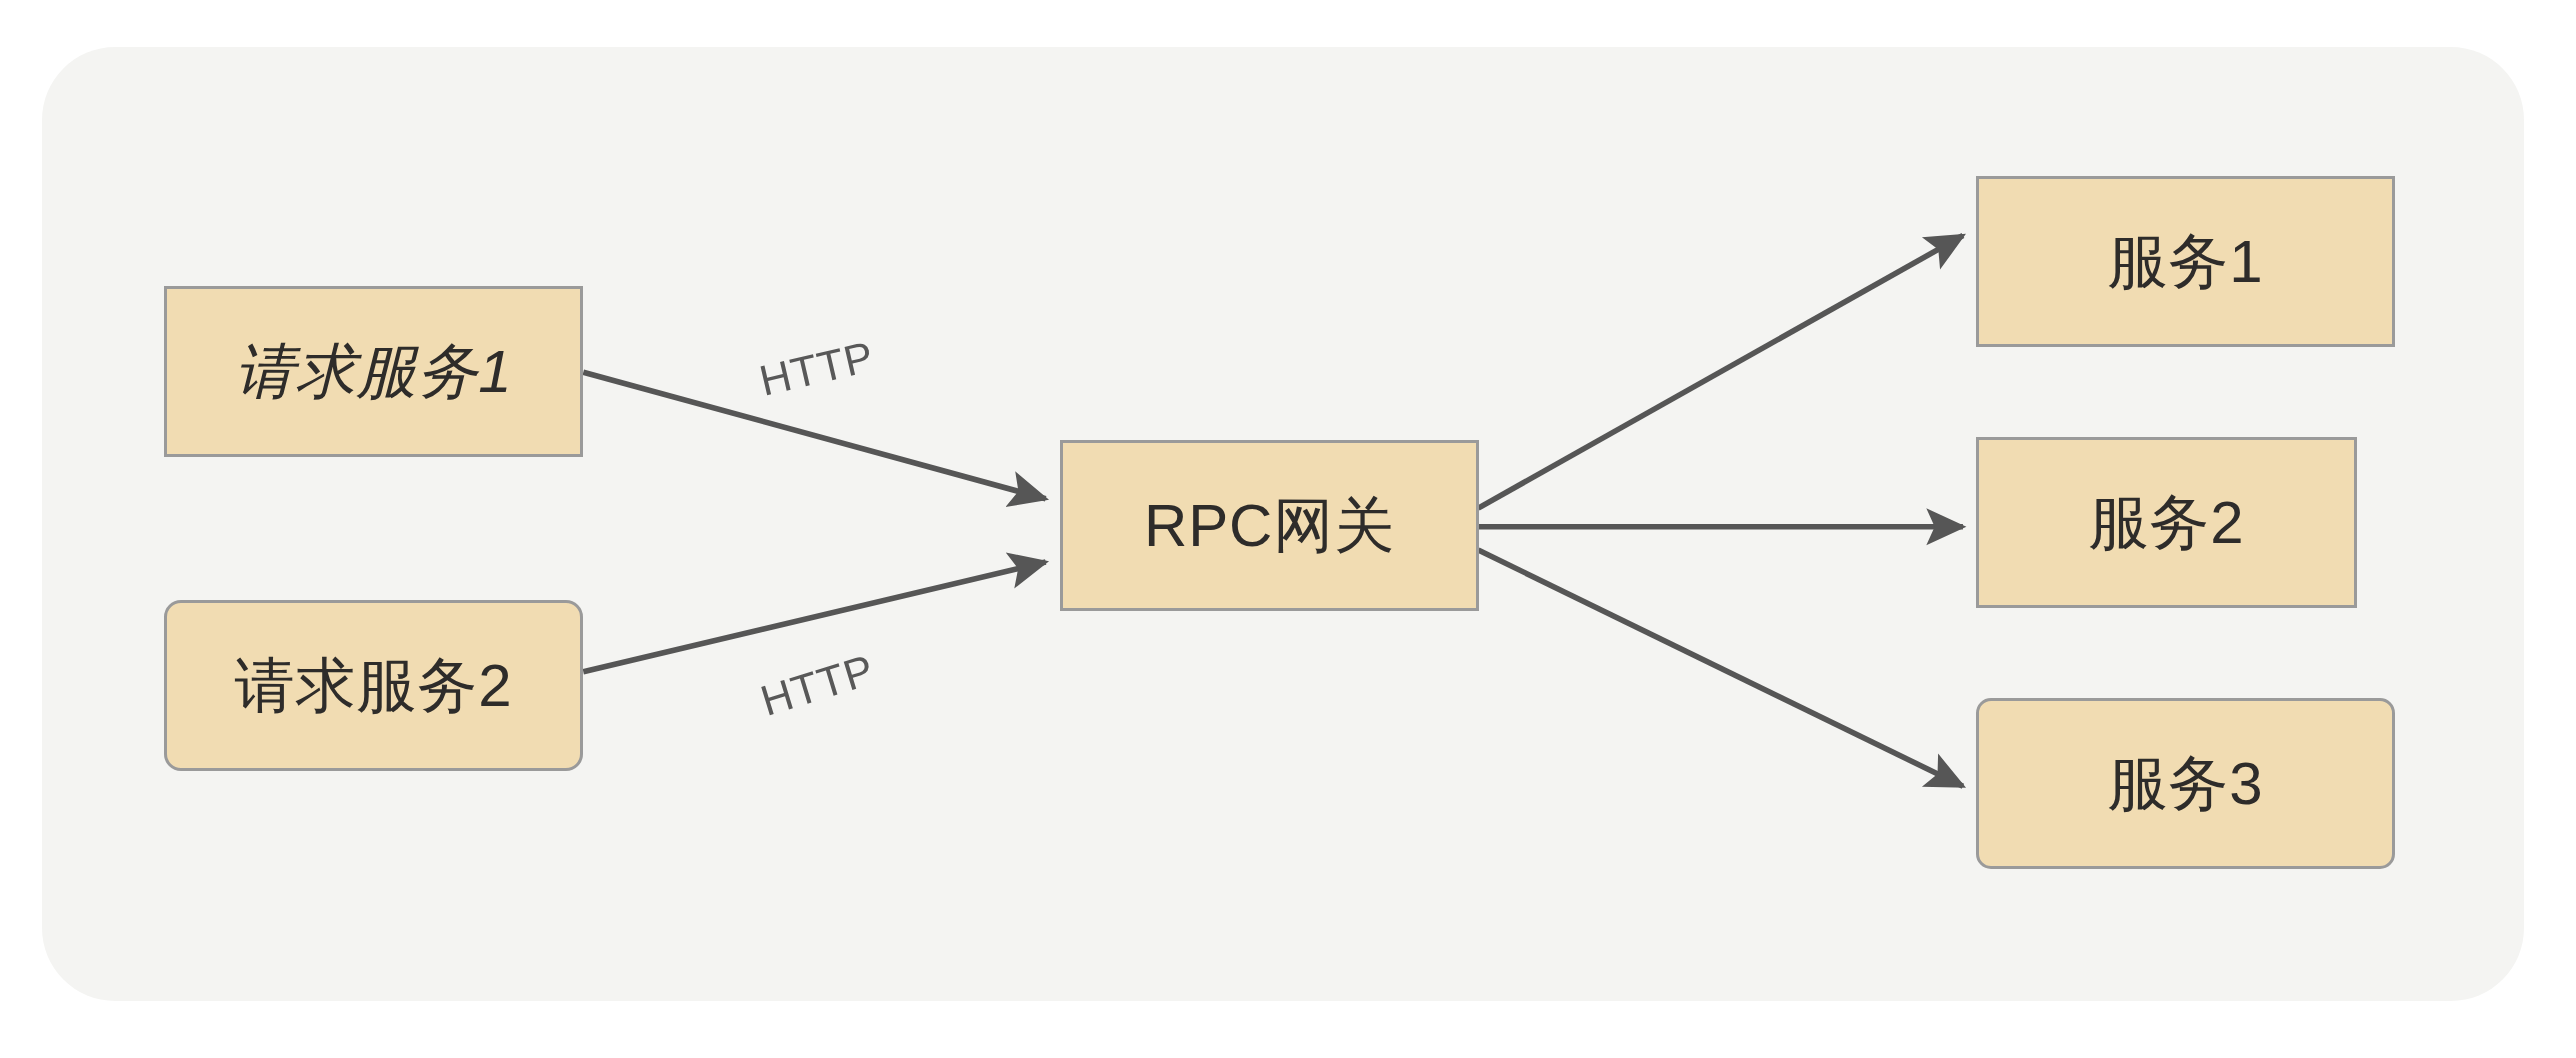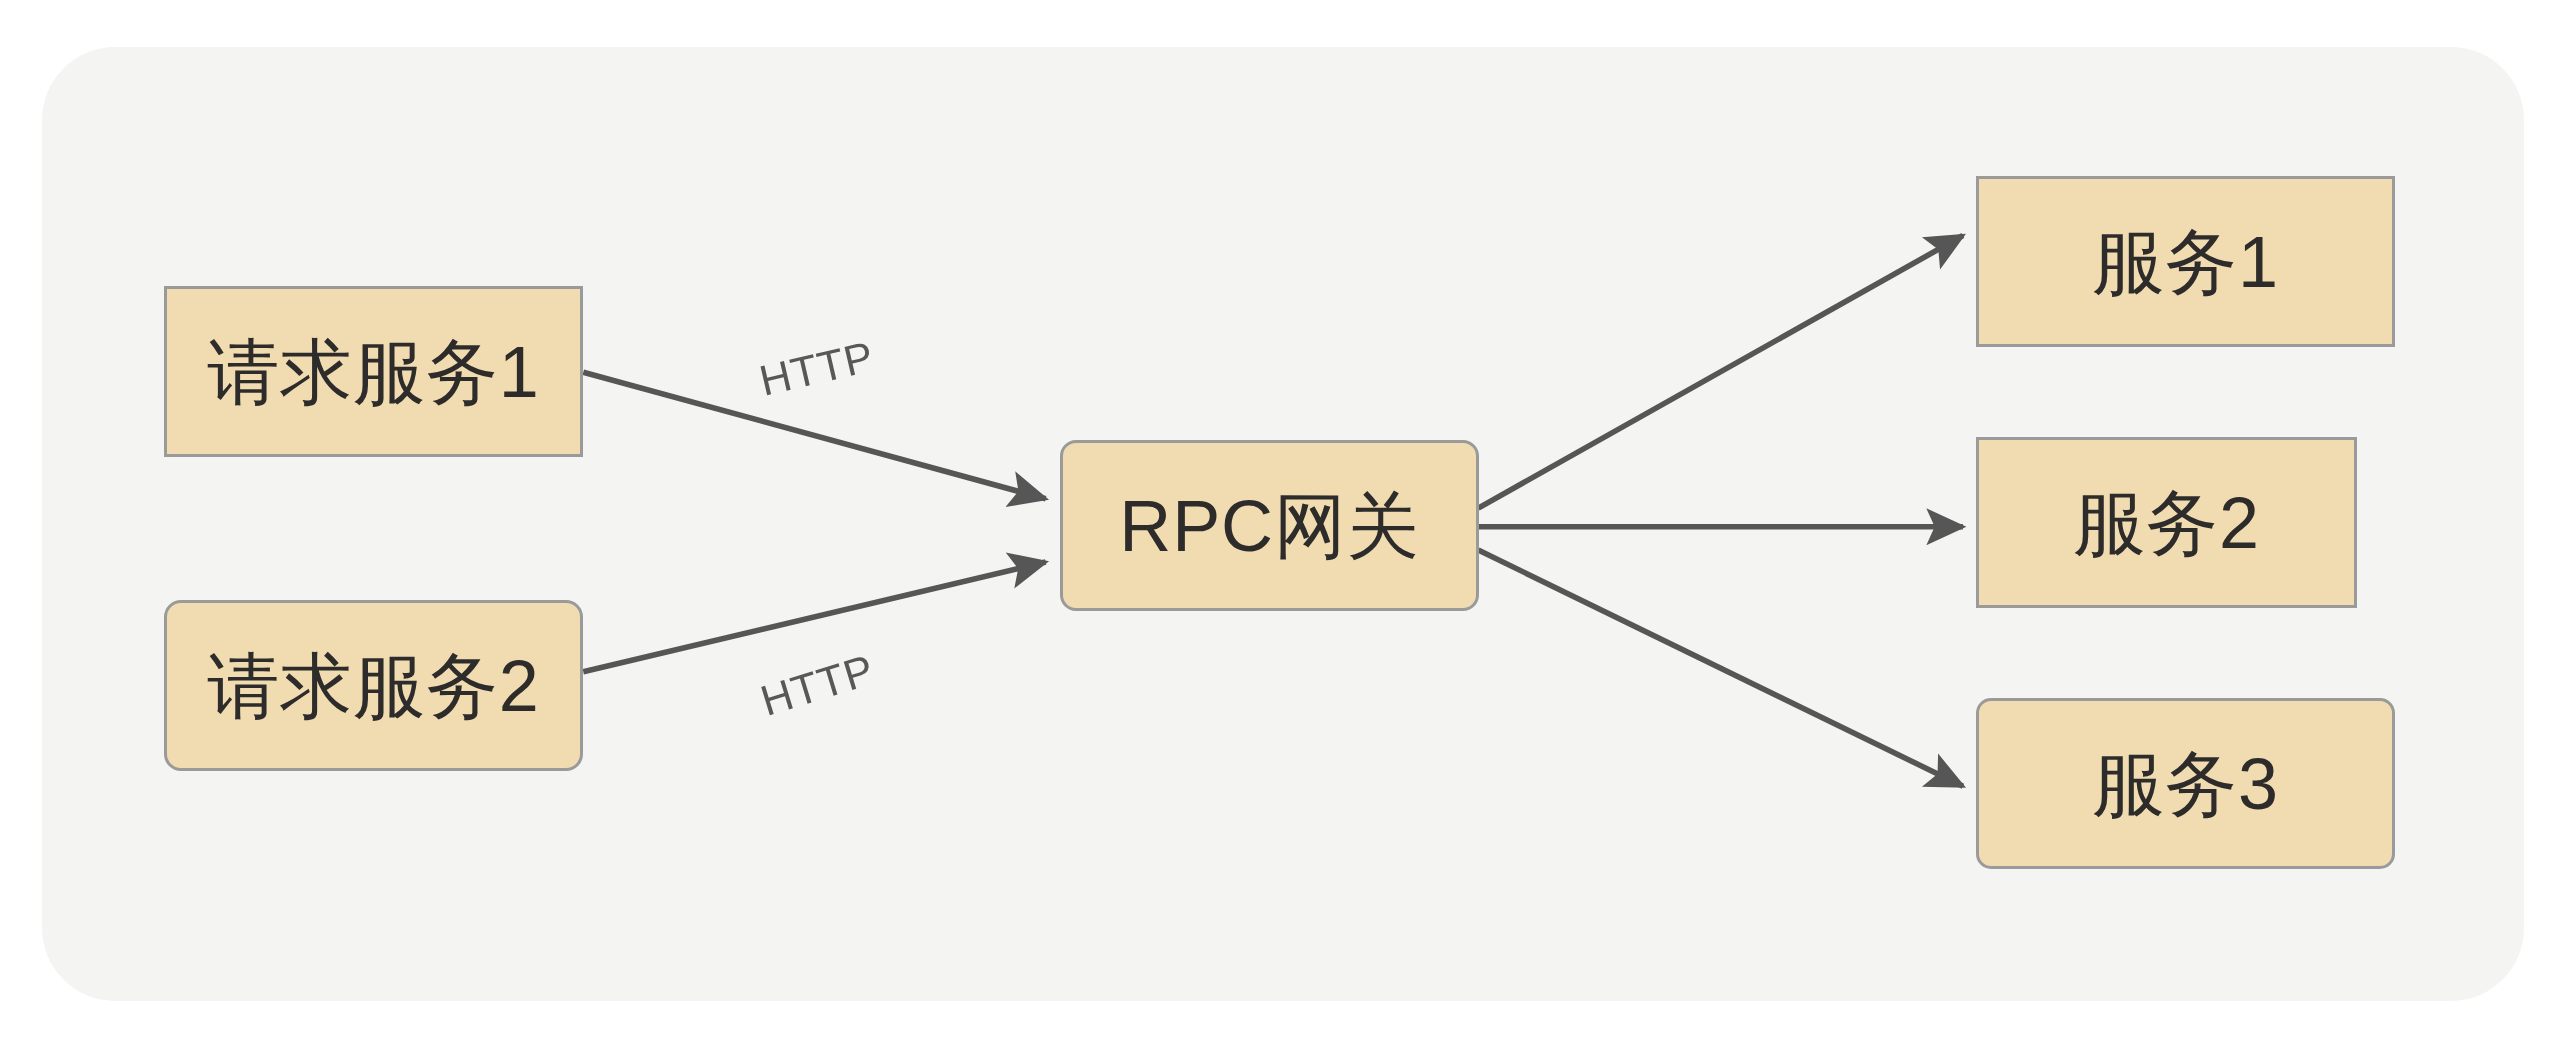--- a/index.html
+++ b/index.html
@@ -41,21 +41,21 @@
     position: absolute;
     box-sizing: border-box;
     background: #f1dcb2;
     border: 3.7px solid #9a9a9a;
     display: flex;
     align-items: center;
     justify-content: center;
   }
   .node-label {
     font-family: "Liberation Sans", "DejaVu Sans", sans-serif;
-    font-size: 72px;
+    font-size: 60px;
     font-weight: 400;
     color: #2e2c2a;
     letter-spacing: 0.9px;
     line-height: 1;
     white-space: nowrap;
     user-select: none;
   }
   .edge-label {
     position: absolute;
     font-family: "Liberation Sans", "DejaVu Sans", sans-serif;
@@ -97,29 +97,29 @@
 
     <line x1="627" y1="722" x2="1124" y2="604" stroke="#565656" stroke-width="6" stroke-linecap="butt" marker-end="url(#arrow-head)"></line>
 
     <line x1="1589" y1="546" x2="2110" y2="253" stroke="#565656" stroke-width="6" stroke-linecap="butt" marker-end="url(#arrow-head)"></line>
 
     <line x1="1589" y1="566" x2="2110" y2="566" stroke="#565656" stroke-width="6" stroke-linecap="butt" marker-end="url(#arrow-head)"></line>
 
     <line x1="1589" y1="591" x2="2110" y2="845" stroke="#565656" stroke-width="6" stroke-linecap="butt" marker-end="url(#arrow-head)"></line>
   </svg>
 
-  <div class="node-box" id="node-client-1" style="left:164px; top:286px; width:419px; height:171px;">
+  <div class="node-box" id="node-client-1" style="left:164px; top:286px; width:419px; height:171px;font-style:italic;">
     <span class="node-label">请求服务1</span>
   </div>
 
   <div class="node-box" id="node-client-2" style="left:164px; top:600px; width:419px; height:171px;border-radius:17px;">
     <span class="node-label">请求服务2</span>
   </div>
 
-  <div class="node-box" id="node-rpc-gateway" style="left:1060px; top:440px; width:419px; height:171px;border-radius:16px;">
+  <div class="node-box" id="node-rpc-gateway" style="left:1060px; top:440px; width:419px; height:171px;">
     <span class="node-label">RPC网关</span>
   </div>
 
   <div class="node-box" id="node-service-1" style="left:1976px; top:176px; width:419px; height:171px;">
     <span class="node-label">服务1</span>
   </div>
 
   <div class="node-box" id="node-service-2" style="left:1976px; top:437px; width:381px; height:171px;">
     <span class="node-label">服务2</span>
   </div>

